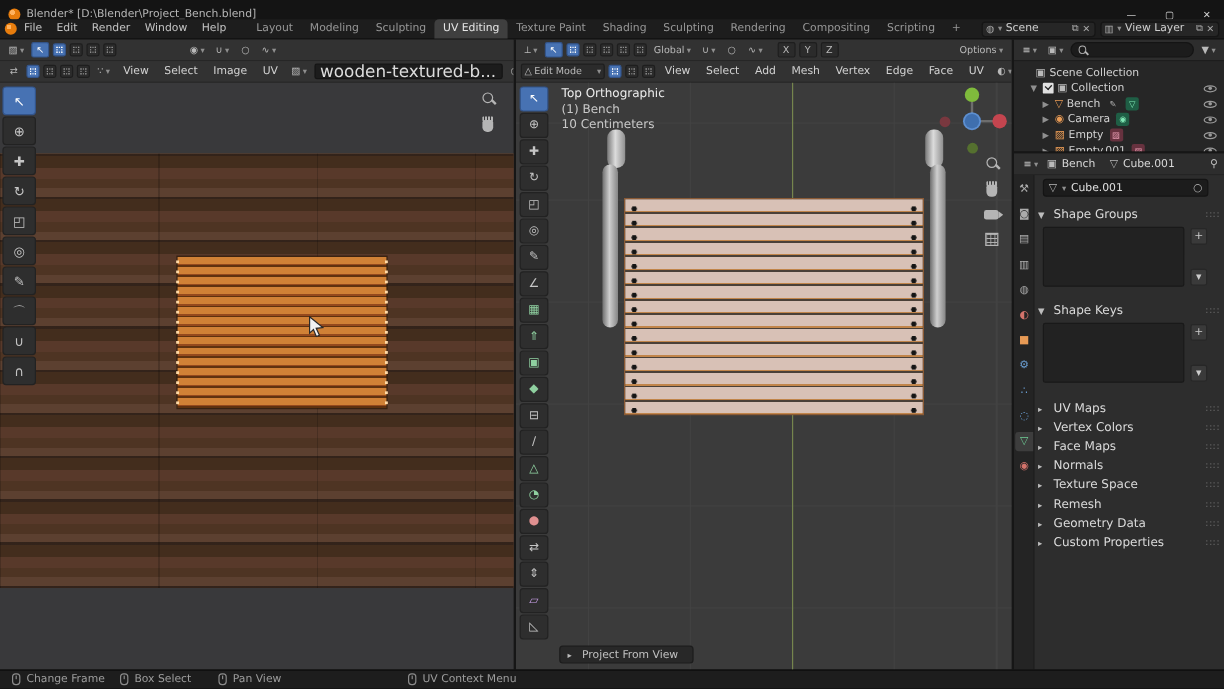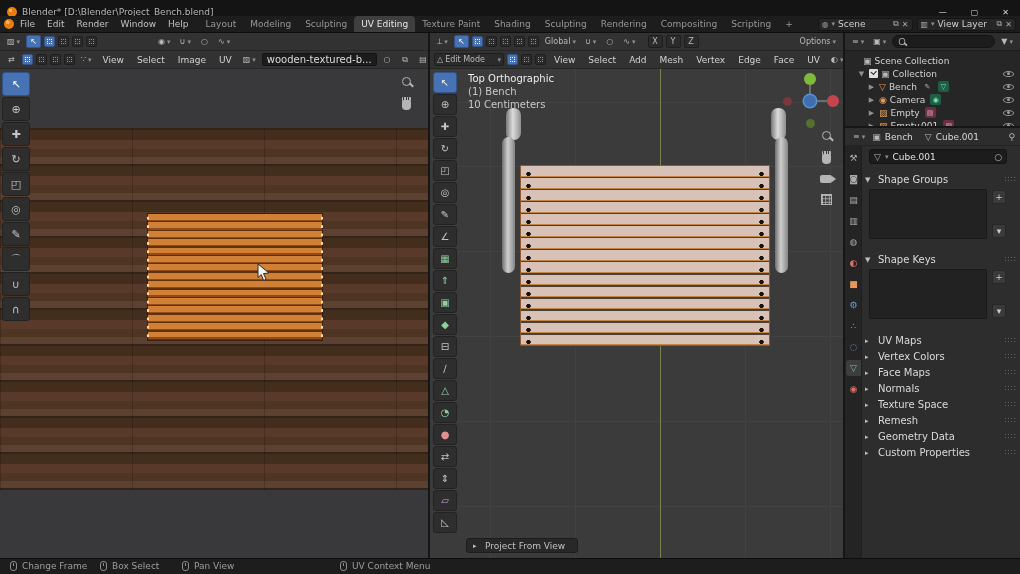--- a/index.html
+++ b/index.html
@@ -9,38 +9,38 @@
   
   .titlebar{position:absolute;left:0;top:0;width:1020px;height:16px;background:#141414;
     display:flex;align-items:center;gap:5px;padding:12px 7px;font-size:9px;color:#b6b6b6;white-space:nowrap}
   .blogo{width:10px;height:10px;border-radius:50%;background:radial-gradient(circle at 35% 35%,#ffb25e 0 2px,#e87d0d 2px 70%,#9c5406 100%);flex:none}
   .winbtns{margin-left:auto;display:flex;gap:16px;font-size:8px;color:#d6d6d6}
   .winbtns span{padding:0 4px}
   
   .topbar{position:absolute;left:0;top:16px;width:1020px;height:17px;background:#1d1d1d;
     display:flex;align-items:center;padding:0 4px;border-bottom:1px solid #0e0e0e;white-space:nowrap;font-size:9px}
   .menu{padding:1px 6px;color:#c3c3c3;flex:none}
-  .tabs{display:flex;align-items:stretch;height:100%;margin-left:4px;flex:none}
+  .tabs{display:flex;align-items:stretch;height:100%;margin-left:12px;flex:none}
   .tab{display:flex;align-items:center;padding:0 7px;color:#979797;flex:none}
   .tab.active{background:#3f3f3f;color:#e6e6e6;border-radius:4px 4px 0 0}
   .idsel{display:flex;align-items:center;gap:3px;background:#262626;border:1px solid #151515;
     border-radius:3px;height:13px;padding:0 3px;font-size:9px;color:#cfcfcf;flex:none}
   .idsel .mini-ic{color:#a8a8a8;font-size:8px}
   .spacer{flex:1}
   
   .region{position:absolute;background:#323232;overflow:hidden}
   .hdr{position:absolute;left:0;right:0;height:18px;background:#323232;display:flex;align-items:center;
     gap:3px;padding:0 4px;border-bottom:1px solid #262626;white-space:nowrap;font-size:9px;overflow:hidden}
   .hm{padding:0 5px;color:#d2d2d2;flex:none}
   .ibtn{display:inline-flex;align-items:center;justify-content:center;gap:2px;min-width:15px;height:13px;
     background:#2b2b2b;border:1px solid #1e1e1e;border-radius:2px;color:#b9b9b9;font-size:8px;padding:0 2px;flex:none}
   .ibtn.flat{background:transparent;border-color:transparent}
   .ibtn.active{background:#4772b3;border-color:#33548a;color:#fff}
   .field{display:inline-flex;align-items:center;gap:3px;background:#1c1c1c;border:1px solid #141414;
-    border-radius:2px;height:13px;padding:0 4px;color:#dcdcdc;font-size:10px;flex:none}
+    border-radius:2px;height:13px;padding:0 4px;color:#dcdcdc;font-size:14px;flex:none}
   .mini{width:11px;height:11px;background:#2b2b2b;border:1px solid #1e1e1e;border-radius:2px;flex:none;position:relative}
   .mini::before{content:"";position:absolute;inset:2px;border:1px dotted #8f8f8f}
   .mini.active{background:#4772b3;border-color:#33548a}
   .mini.active::before{border-color:#fff}
   .dd{color:#8f8f8f;font-size:7px;flex:none}
   
   .toolcol{position:absolute;display:flex;flex-direction:column;gap:1px;z-index:6}
   .tool{width:28px;height:24px;background:#2e2e2e;border:1px solid #222;border-radius:3px;
     display:flex;align-items:center;justify-content:center;color:#c5c5c5;font-size:11px}
   .tool.sm{width:24px;height:21px;font-size:10px}

